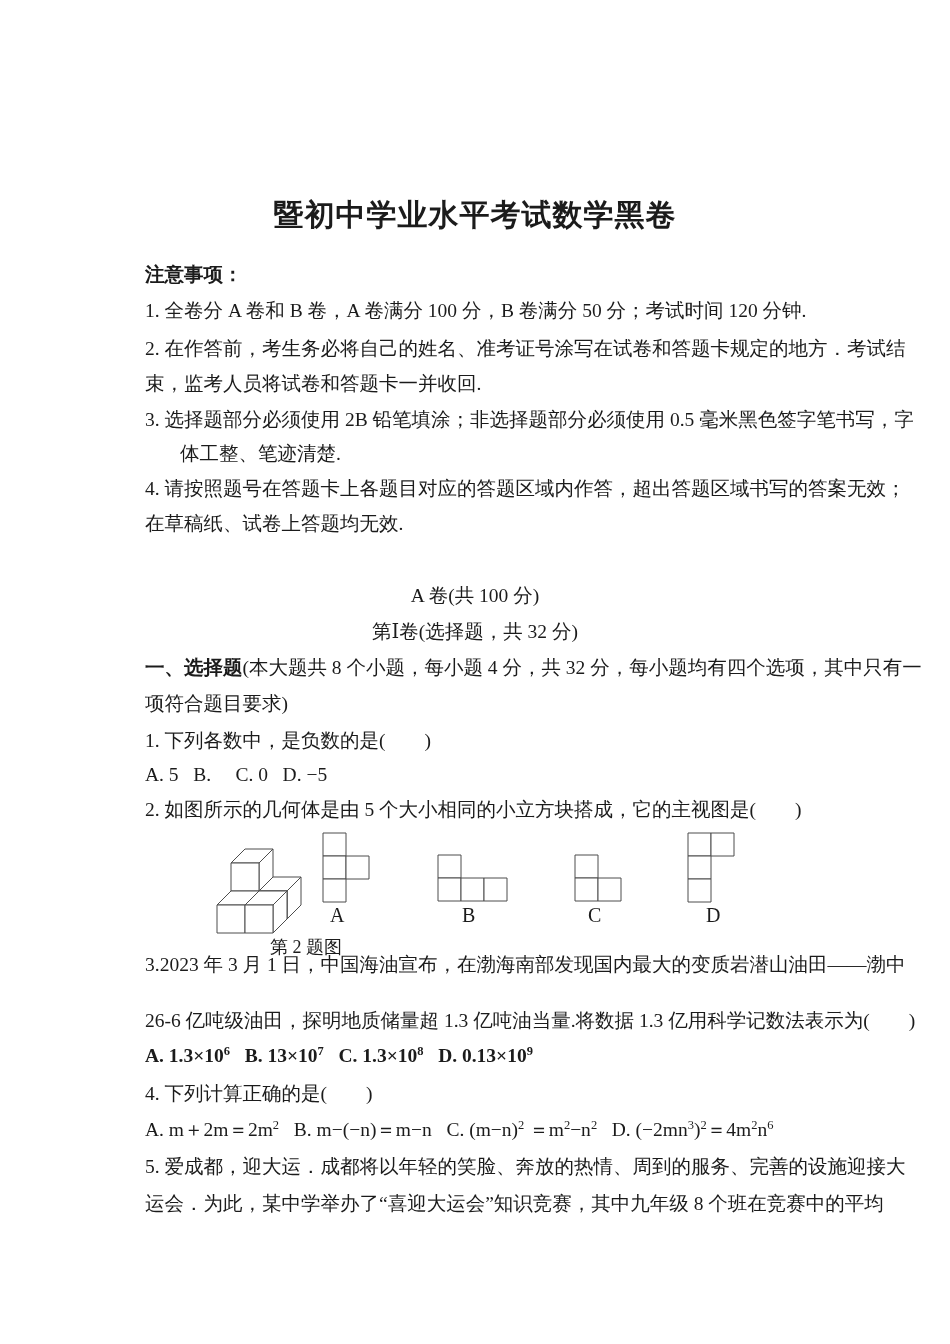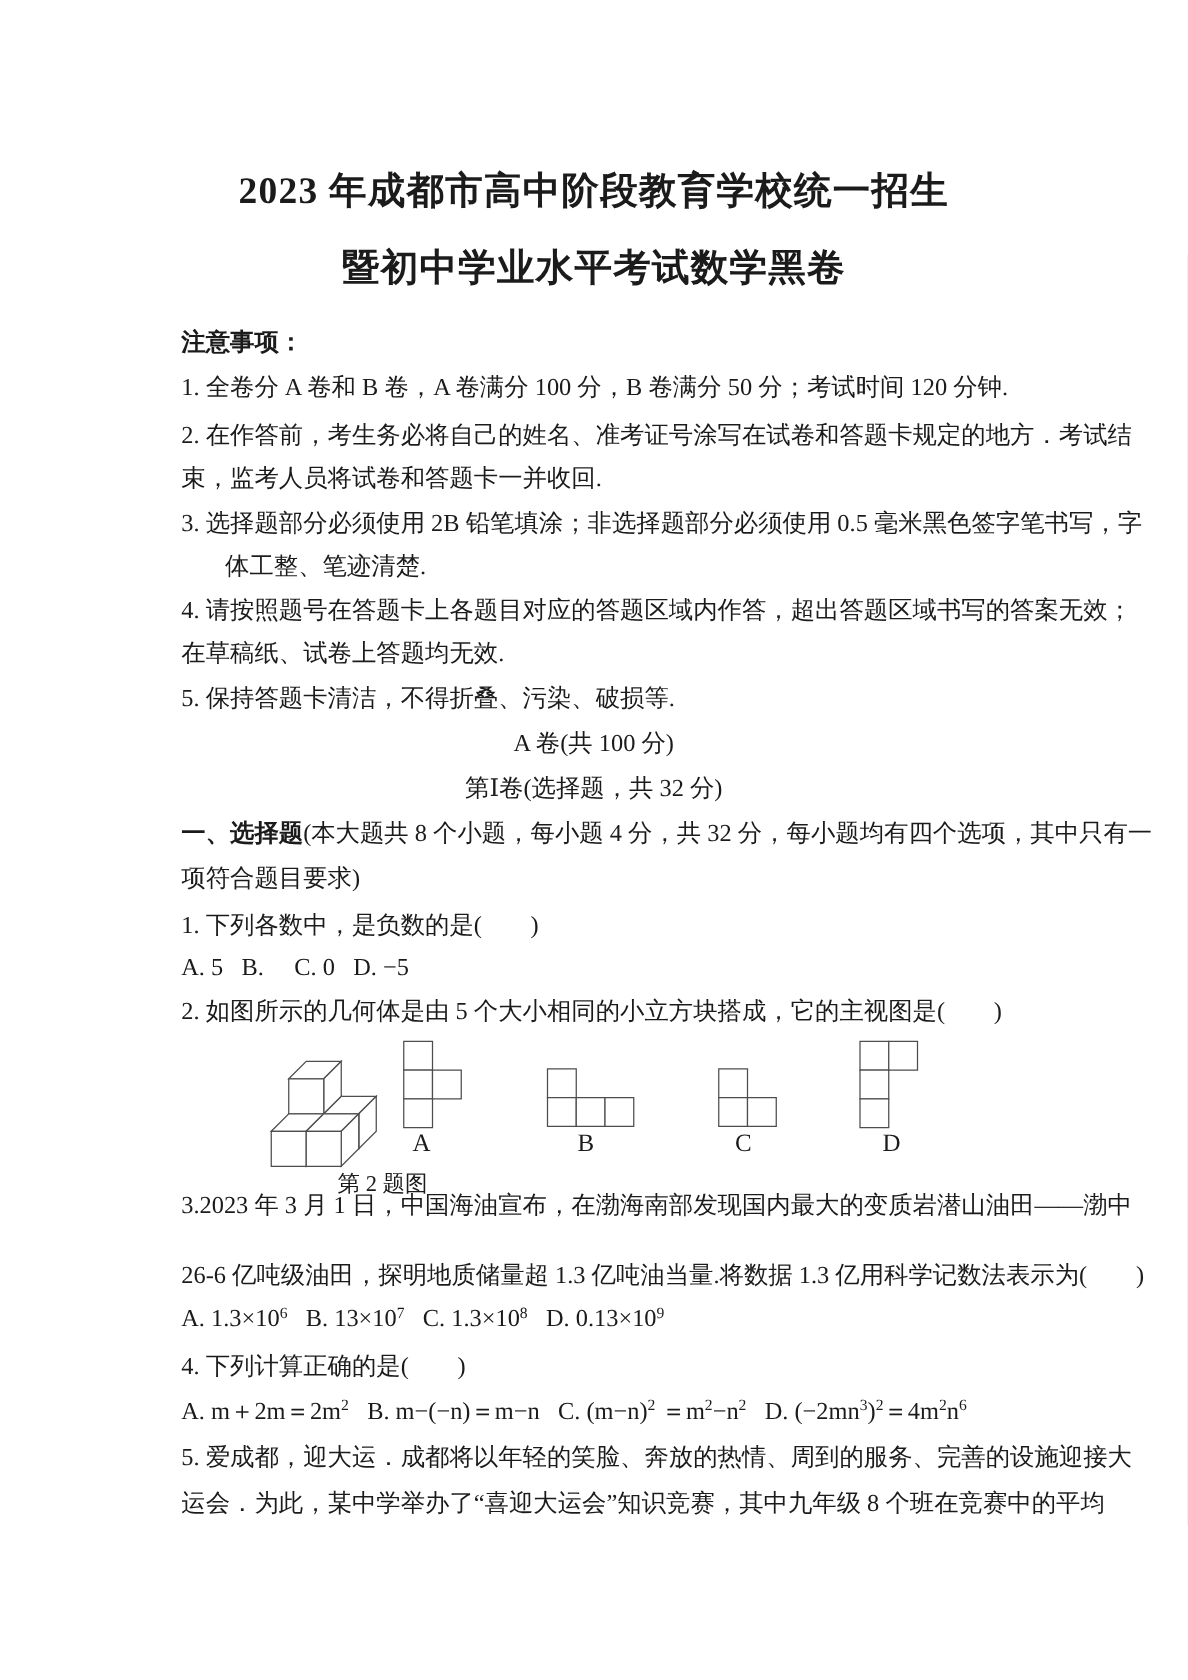--- a/index.html
+++ b/index.html
@@ -40,21 +40,20 @@
   #fig2{position:absolute;left:190px;top:820px;width:580px;height:150px;}
   #fig2 svg{position:absolute;left:0;top:0;}
   #fig2 polygon{fill:#ffffff;stroke:#4d4d4d;stroke-width:1;}
   .fig-label{position:absolute;font-size:20px;line-height:22px;}
   #fig2-caption{position:absolute;left:80px;top:115px;font-size:18px;line-height:24px;}
 </style>
 </head>
 <body>
 
 <div id="page">
-  <div class="title" style="top:134px">2023 年成都市高中阶段教育学校统一招生</div>
   <div class="title" style="top:196px">暨初中学业水平考试数学黑卷</div>
 
   <div id="fig2">
     <svg id="fig2-svg" width="580" height="150" viewBox="0 0 580 150">
         <polygon points="41,71 55,57 83,57 69,71"></polygon>
         <polygon points="69,71 83,57 83,85 69,99"></polygon>
         <polygon points="41,71 69,71 69,99 41,99"></polygon>
         <polygon points="69,71 83,57 111,57 97,71"></polygon>
         <polygon points="97,71 111,57 111,85 97,99"></polygon>
         <polygon points="69,71 97,71 97,99 69,99"></polygon>
@@ -90,28 +89,27 @@
       <div class="fig-label" style="left: 516px; top: 84px;">D</div>
     </div>
 <div class="line" style="top: 261px;"><span class="hei">注意事项：</span></div>
     <div class="line" style="top: 298px;"><span>1. 全卷分 A 卷和 B 卷，A 卷满分 100 分，B 卷满分 50 分；考试时间 120 分钟.</span></div>
     <div class="line" style="top: 336px;"><span>2. 在作答前，考生务必将自己的姓名、准考证号涂写在试卷和答题卡规定的地方．考试结</span></div>
     <div class="line" style="top: 371px;"><span>束，监考人员将试卷和答题卡一并收回.</span></div>
     <div class="line" style="top: 407px;"><span>3. 选择题部分必须使用 2B 铅笔填涂；非选择题部分必须使用 0.5 毫米黑色签字笔书写，字</span></div>
     <div class="line" style="top: 441px; margin-left: 35px;"><span>体工整、笔迹清楚.</span></div>
     <div class="line" style="top: 476px;"><span>4. 请按照题号在答题卡上各题目对应的答题区域内作答，超出答题区域书写的答案无效；</span></div>
     <div class="line" style="top: 511px;"><span>在草稿纸、试卷上答题均无效.</span></div>
-    <div class="line" style="top: 547px;"><span>5. 保持答题卡清洁，不得折叠、污染、破损等.</span></div>
     <div class="line center" style="top: 583px;"><span>A 卷(共 100 分)</span></div>
     <div class="line center" style="top: 619px;"><span>第Ⅰ卷(选择题，共 32 分)</span></div>
     <div class="line" style="top: 654px;"><span class="hei">一、选择题</span><span>(本大题共 8 个小题，每小题 4 分，共 32 分，每小题均有四个选项，其中只有一</span></div>
     <div class="line" style="top: 691px;"><span>项符合题目要求)</span></div>
     <div class="line" style="top: 728px;"><span>1. 下列各数中，是负数的是(　　)</span></div>
     <div class="line" style="top: 762px;"><span>A. 5   B.     C. 0   D. −5</span></div>
     <div class="line" style="top: 797px;"><span>2. 如图所示的几何体是由 5 个大小相同的小立方块搭成，它的主视图是(　　)</span></div>
     <div class="line" style="top: 952px;"><span>3.2023 年 3 月 1 日，中国海油宣布，在渤海南部发现国内最大的变质岩潜山油田——渤中</span></div>
     <div class="line" style="top: 1008px;"><span>26-6 亿吨级油田，探明地质储量超 1.3 亿吨油当量.将数据 1.3 亿用科学记数法表示为(　　)</span></div>
-    <div class="line" style="top: 1043px;"><span>A. 1.3×10</span><span class="sup">6</span><span>   B. 13×10</span><span class="sup">7</span><span>   C. 1.3×10</span><span class="sup">8</span><span>   D. 0.13×10</span><span class="sup">9</span></div>
+    <div class="line" style="top: 1043px; font-weight: bold;"><span>A. 1.3×10</span><span class="sup">6</span><span>   B. 13×10</span><span class="sup">7</span><span>   C. 1.3×10</span><span class="sup">8</span><span>   D. 0.13×10</span><span class="sup">9</span></div>
     <div class="line" style="top: 1081px;"><span>4. 下列计算正确的是(　　)</span></div>
     <div class="line" style="top: 1117px;"><span>A. m＋2m＝2m</span><span class="sup">2</span><span>   B. m−(−n)＝m−n   C. (m−n)</span><span class="sup">2</span><span> ＝m</span><span class="sup">2</span><span>−n</span><span class="sup">2</span><span>   D. (−2mn</span><span class="sup">3</span><span>)</span><span class="sup">2</span><span>＝4m</span><span class="sup">2</span><span>n</span><span class="sup">6</span></div>
     <div class="line" style="top: 1154px;"><span>5. 爱成都，迎大运．成都将以年轻的笑脸、奔放的热情、周到的服务、完善的设施迎接大</span></div>
     <div class="line" style="top: 1191px;"><span>运会．为此，某中学举办了“喜迎大运会”知识竞赛，其中九年级 8 个班在竞赛中的平均</span></div>
   </div>
 
 </body></html>

